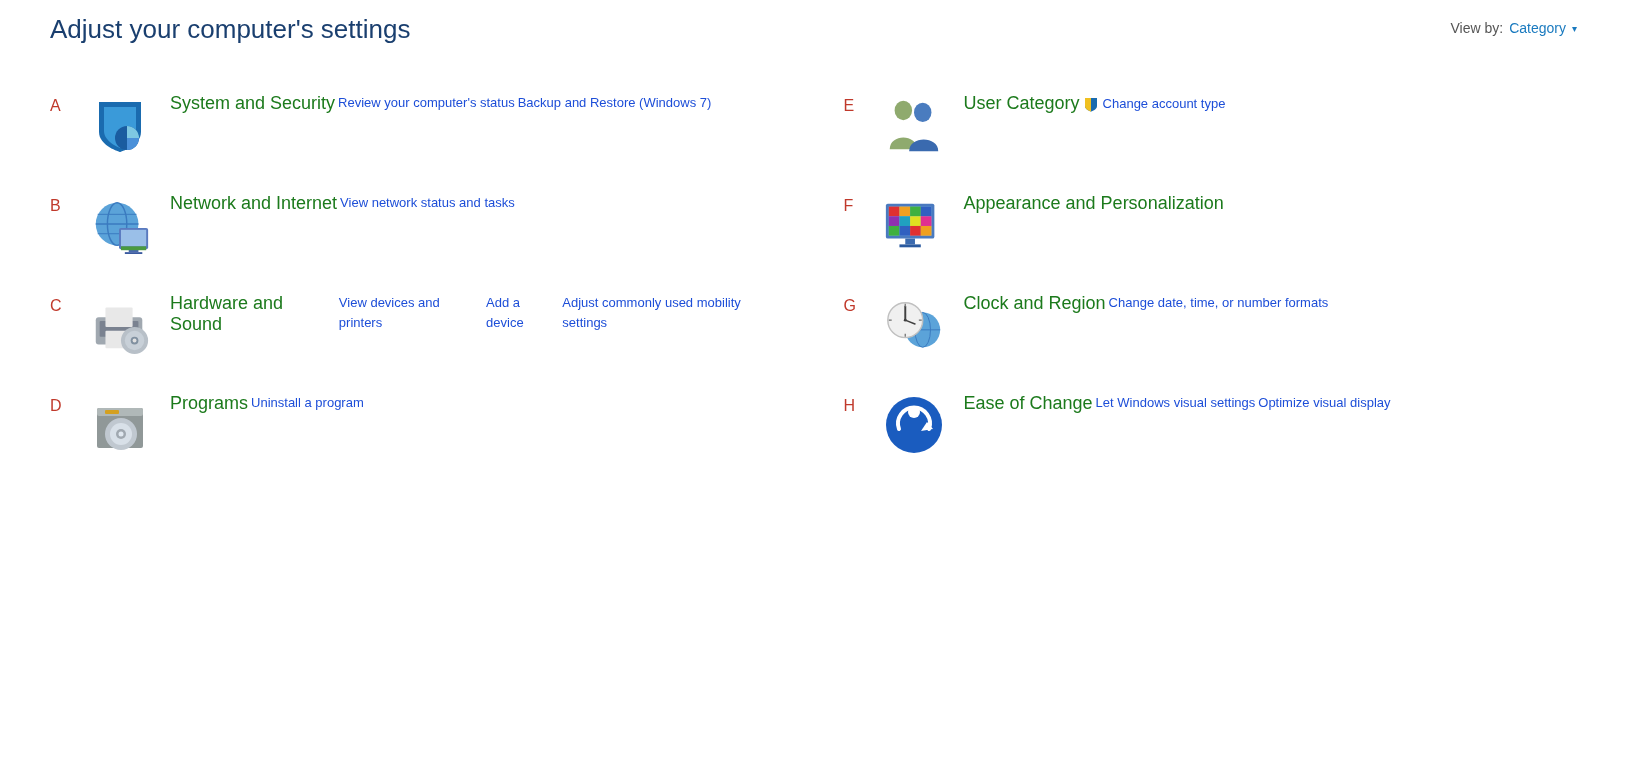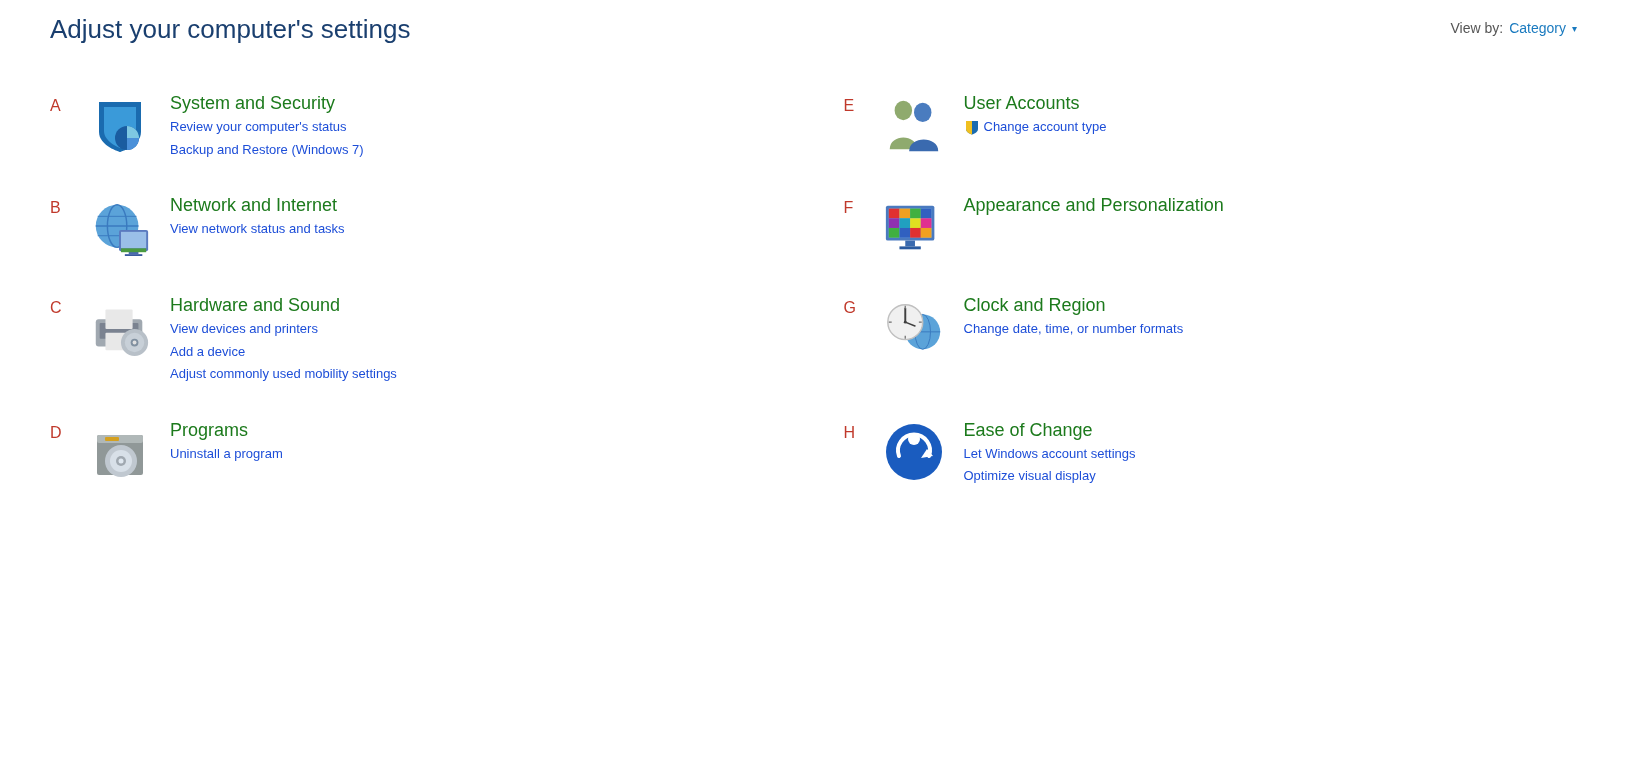--- a/index.html
+++ b/index.html
@@ -64,21 +64,21 @@
     .icon-area {
       width: 64px;
       min-width: 64px;
       height: 64px;
       display: flex;
       align-items: center;
       justify-content: center;
     }
     .text-area {
       display: flex;
-      flex-direction: column;
+      flex-direction: row;
       gap: 3px;
     }
     .category-title {
       font-size: 18px;
       color: #1c7a1c;
       font-weight: 400;
       cursor: pointer;
     }
     .sub-link {
       font-size: 13px;
@@ -141,21 +141,21 @@
         <svg width="66" height="58" viewBox="0 0 66 58">
 
           <ellipse cx="22" cy="14" rx="9" ry="10" fill="#8faa6e"></ellipse>
           <path d="M8 54 C8 38 36 38 36 54 Z" fill="#8faa6e"></path>
 
           <ellipse cx="42" cy="16" rx="9" ry="10" fill="#4a7cbf"></ellipse>
           <path d="M28 56 C28 40 58 40 58 56 Z" fill="#3a6aaf"></path>
         </svg>
       </div>
       <div class="text-area">
-        <span class="category-title">User Accounts</span>
+        <span class="category-title">User Category</span>
         <div class="change-account-link">
 
           <svg class="uac-shield" width="16" height="16" viewBox="0 0 16 16">
             <path d="M2 2 L14 2 L14 10 C14 14 8 15.5 8 15.5 C8 15.5 2 14 2 10 Z" fill="#1a6baf"></path>
             <path d="M2 2 L8 2 L8 15.5 C8 15.5 2 14 2 10 Z" fill="#f0c020"></path>
           </svg>
           <span class="sub-link">Change account type</span>
         </div>
       </div>
     </div>
@@ -298,19 +298,19 @@
 
           <circle cx="31" cy="18" r="6" fill="white"></circle>
 
           <path d="M16 35 A16 16 0 1 1 46 35" fill="none" stroke="white" stroke-width="4" stroke-linecap="round"></path>
 
           <polygon points="44,28 50,35 38,37" fill="white"></polygon>
         </svg>
       </div>
       <div class="text-area">
         <span class="category-title">Ease of Change</span>
-        <span class="sub-link">Let Windows account settings</span>
+        <span class="sub-link">Let Windows visual settings</span>
         <span class="sub-link">Optimize visual display</span>
       </div>
     </div>
 
   </div>
 </div>
 
 </body></html>

